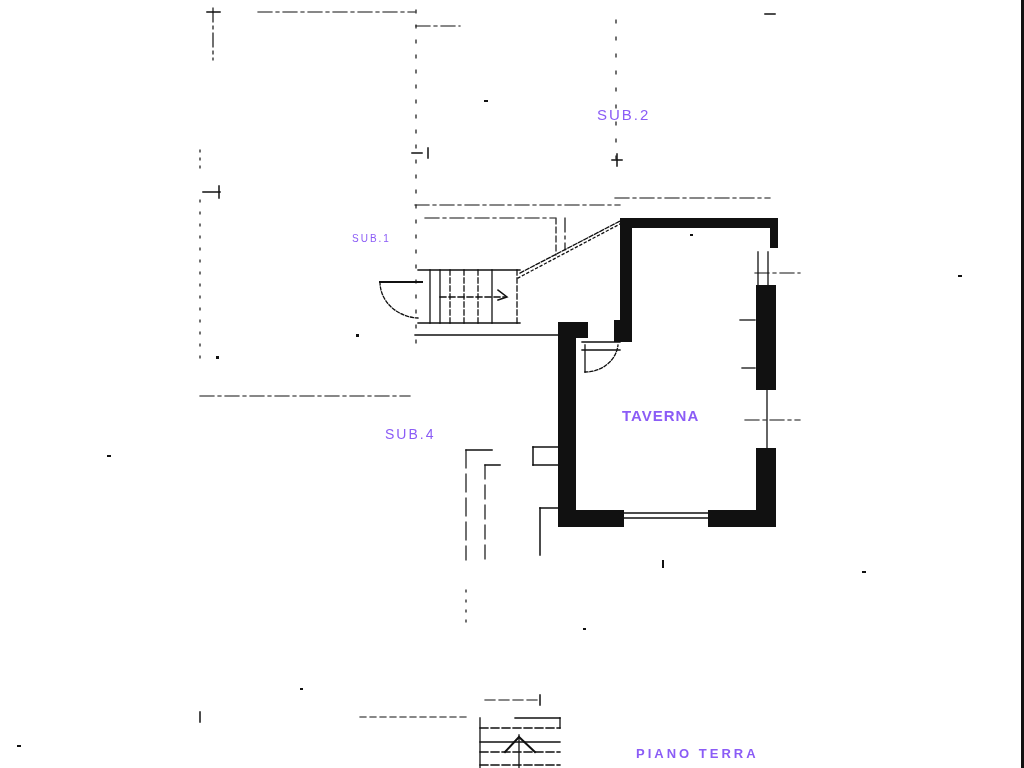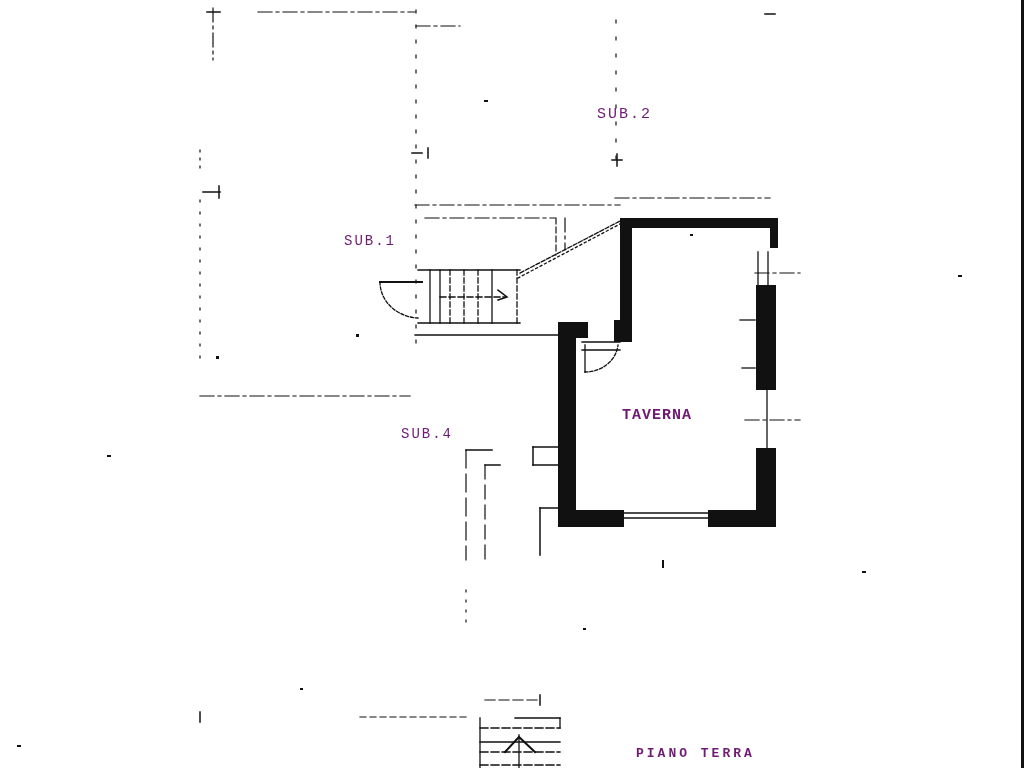--- a/index.html
+++ b/index.html
@@ -1,21 +1,21 @@
 <!DOCTYPE html>
 <html><head>
   <meta charset="utf-8">
   <style>
     html, body { margin: 0; padding: 0; background: #ffffff; }
     body { width: 1024px; height: 768px; overflow: hidden; position: relative; font-family: "DejaVu Sans", sans-serif; }
     #plan { position: absolute; left: 0; top: 0; width: 1024px; height: 768px; }
-    .label { position: absolute; color: #701a75; font-family: Liberation Mono, monospace; letter-spacing: 2px; white-space: nowrap; }
+    .label { position: absolute; color: #8b5cf6; font-family: Liberation Sans, sans-serif; letter-spacing: 2px; white-space: nowrap; }
     .lbl-sub2 { left: 597px; top: 106px; font-size: 15px; }
-    .lbl-sub1 { left: 344px; top: 233px; font-size: 14px; }
-    .lbl-sub4 { left: 385px; top: 426px; font-size: 14px; margin-left: 16px; }
+    .lbl-sub1 { left: 352px; top: 233px; font-size: 10px; }
+    .lbl-sub4 { left: 385px; top: 426px; font-size: 14px; }
     .lbl-taverna { left: 622px; top: 407px; font-size: 15px; font-weight: bold; letter-spacing: 1px; }
     .lbl-piano { left: 636px; top: 746px; font-size: 13px; font-weight: bold; letter-spacing: 3px; text-align: right; }
     .page-edge { position: absolute; right: 0; top: 0; width: 3px; height: 768px; background: #111; }
   </style>
 </head>
 <body>
 
 <svg id="plan" viewBox="0 0 1024 768" xmlns="http://www.w3.org/2000/svg">
   <g stroke="#111" fill="none" stroke-linecap="square">
 

